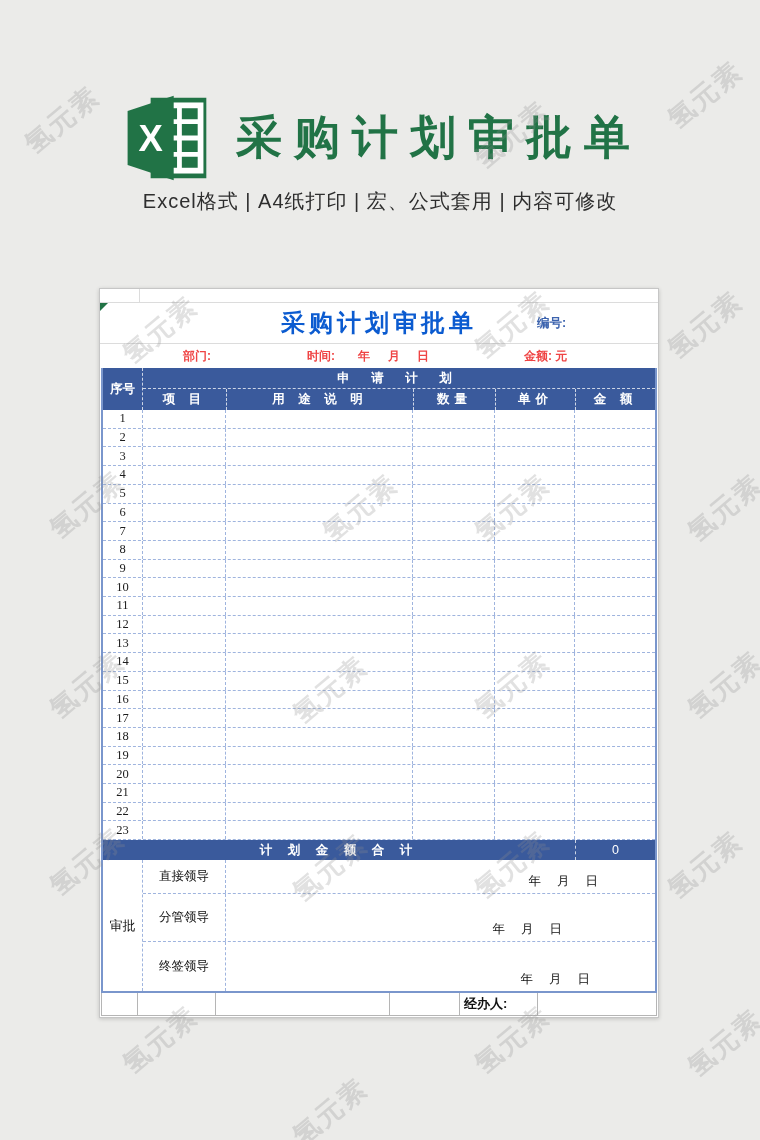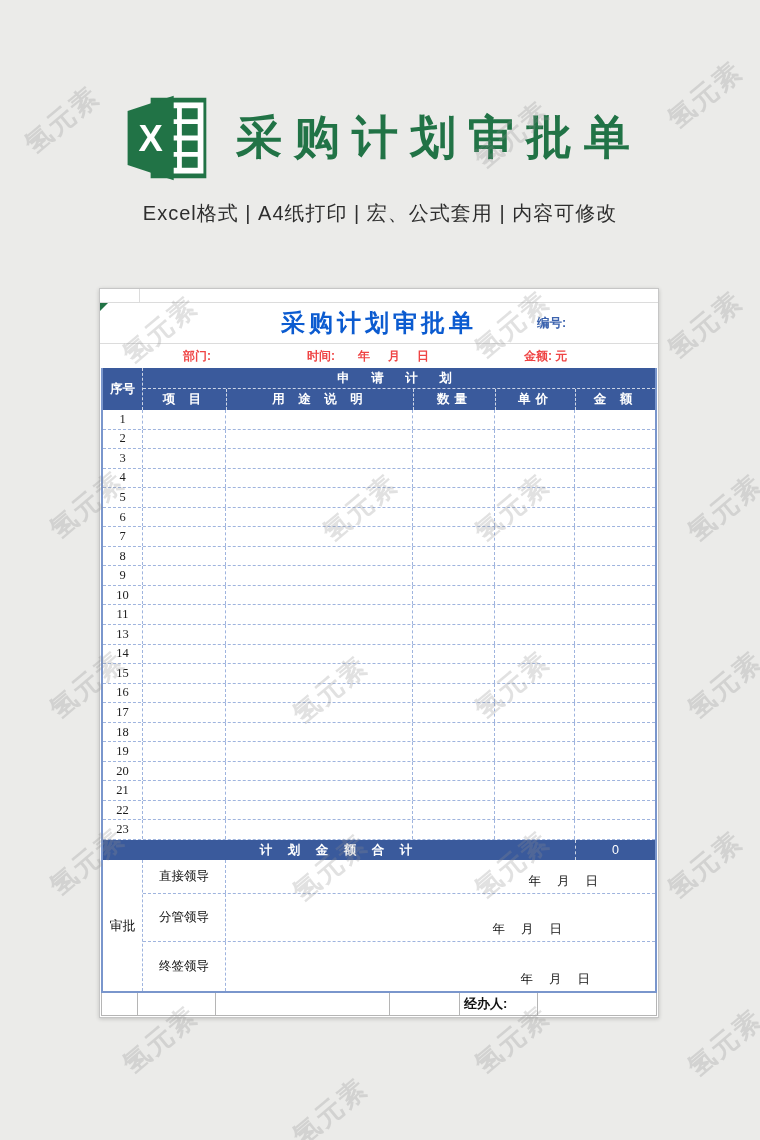--- a/index.html
+++ b/index.html
@@ -16,21 +16,21 @@
   .banner {
     position:absolute; left:0; top:88px; width:760px; height:100px;
     display:flex; align-items:center; justify-content:center; gap:22px;
   }
   .xl-logo { position:relative; width:96px; height:100px; flex:0 0 auto; }
   .banner-title {
     font-size:46px; font-weight:bold; color:#217346;
     letter-spacing:12px; white-space:nowrap;
   }
   .subtitle {
-    position:absolute; left:0; top:200px; width:760px;
+    position:absolute; left:0; top:188px; width:760px;
     text-align:center; font-size:20px; color:#2e2e2e; letter-spacing:1px;
   }
 
   
   .sheet {
     position:absolute; left:99px; top:288px; width:560px; height:730px;
     background:#ffffff; border:1px solid #c6c6c6;
     box-shadow:0 1px 4px rgba(0,0,0,.18);
   }
   .top-strip { position:relative; height:14px; border-bottom:1px solid #dcdcdc; }
@@ -278,20 +278,28 @@
         <div class="drow">
           <div class="serial">10</div>
           <div></div>
           <div></div>
           <div></div>
           <div></div>
           <div></div>
         </div>
         <div class="drow">
           <div class="serial">11</div>
+          <div></div>
+          <div></div>
+          <div></div>
+          <div></div>
+          <div></div>
+        </div>
+        <div class="drow">
+          <div class="serial">12</div>
           <div></div>
           <div></div>
           <div></div>
           <div></div>
           <div></div>
         </div>
         <div class="drow">
           <div class="serial">13</div>
           <div></div>
           <div></div>

